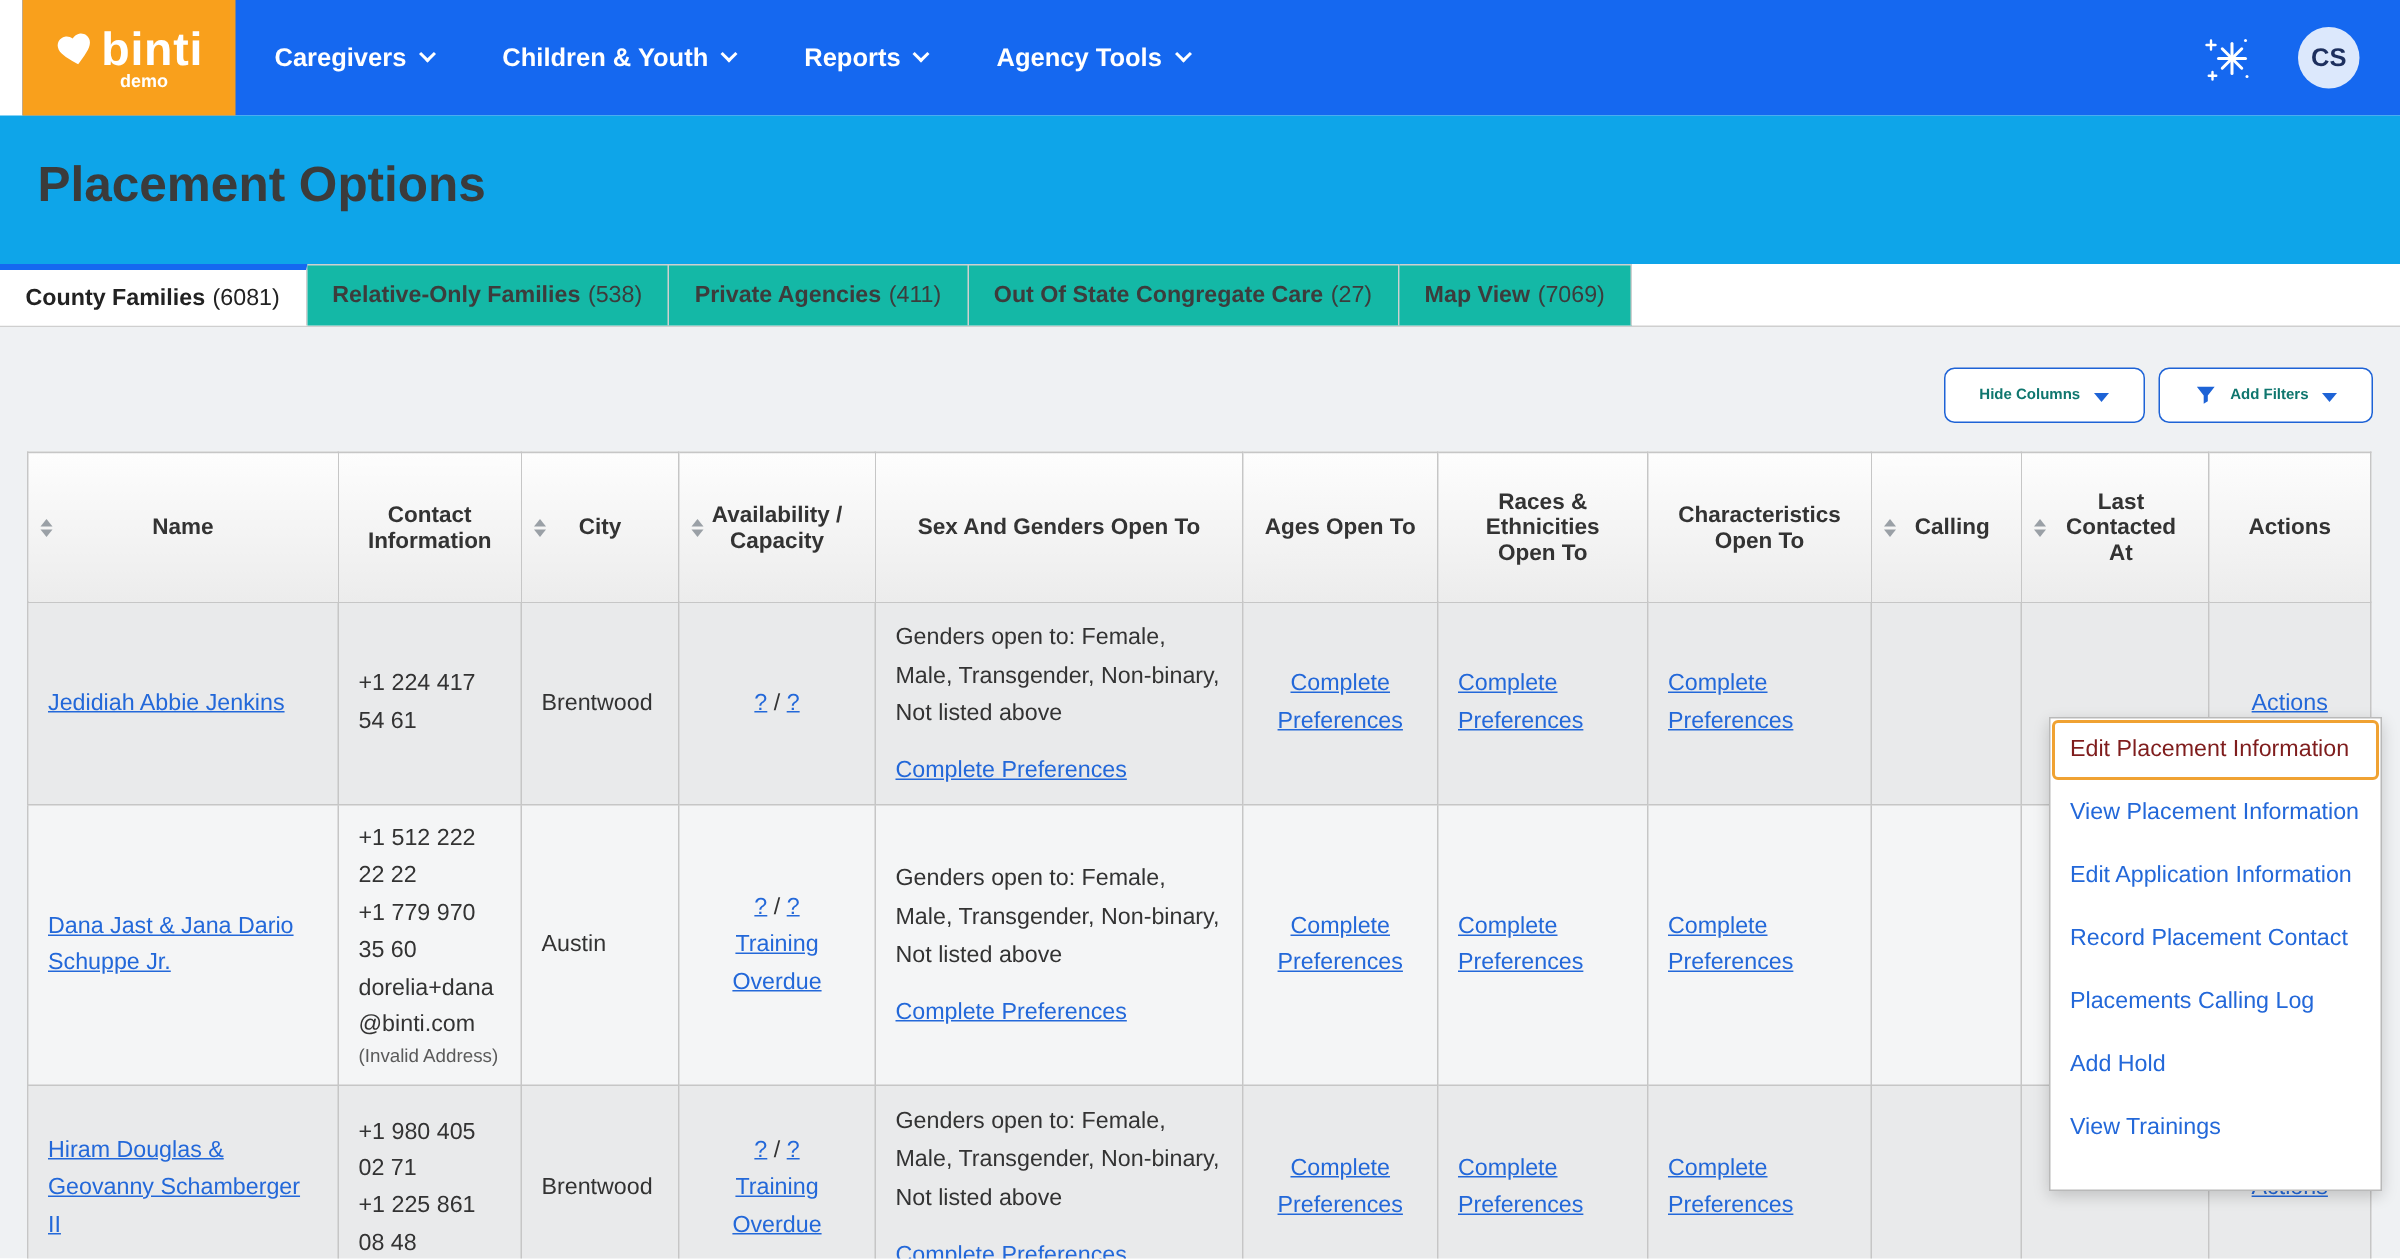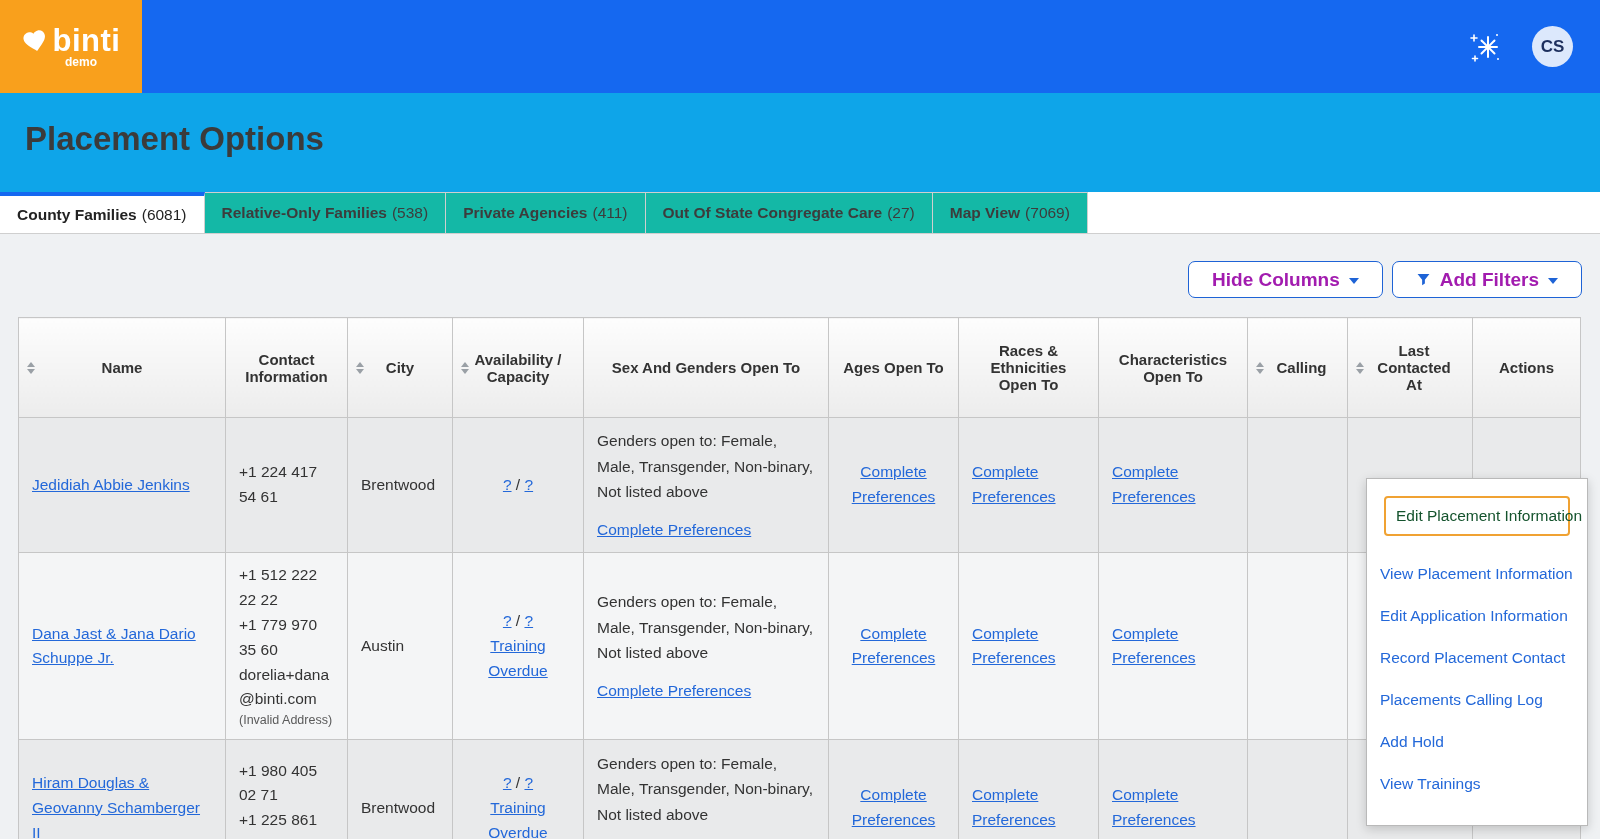--- a/index.html
+++ b/index.html
@@ -1,20 +1,20 @@
 <!DOCTYPE html>
 <html><head>
 <meta charset="utf-8">
 <style>
   *{margin:0;padding:0;box-sizing:border-box;}
   html,body{width:1600px;height:839px;overflow:hidden;}
   body{font-family:"Liberation Sans",sans-serif;background:#fff;position:relative;color:#333;}
 
   
-  .nav{display:flex;height:93px;background:#1568F0;align-items:stretch;}
+  .nav{display:flex;height:77px;background:#1568F0;align-items:stretch;margin-left:15px;}
   .brand{width:142px;background:#F9A01C;color:#fff;display:flex;flex-direction:column;align-items:center;justify-content:center;cursor:pointer;}
   .brand-row{display:flex;align-items:center;gap:5px;}
   .brand-name{font-size:31px;font-weight:700;letter-spacing:.5px;line-height:1;}
   .brand-sub{font-size:12px;font-weight:700;margin-top:0px;margin-left:20px;line-height:1;}
   .nav-items{display:flex;align-items:center;gap:46px;margin-left:26px;color:#fff;}
   .nav-item{display:flex;align-items:center;font-size:17px;font-weight:600;cursor:pointer;white-space:nowrap;}
   .chev{width:8px;height:8px;border-right:2px solid #fff;border-bottom:2px solid #fff;transform:rotate(45deg);margin-left:10px;margin-top:-5px;}
   .nav-right{margin-left:auto;display:flex;align-items:center;gap:29px;padding-right:27px;}
   .sparkle{cursor:pointer;display:flex;align-items:center;}
   .avatar{width:41px;height:41px;border-radius:50%;background:#DCE8FC;color:#1D2F5E;font-weight:700;font-size:17px;display:flex;align-items:center;justify-content:center;cursor:pointer;}
@@ -26,21 +26,21 @@
   
   .tabbar{display:flex;height:42px;background:#fff;border-bottom:1px solid #cfcfcf;}
   .tab{display:flex;align-items:center;padding:0 17px;border-right:1px solid #cfcfcf;border-top:1px solid #cfcfcf;background:#14b8a6;font-size:15.5px;color:#3c3c3c;cursor:pointer;white-space:nowrap;}
   .tab.active{background:#fff;border-top:4px solid #1568F0;color:#222;}
   .tab-label{font-weight:700;}
   .tab-count{font-weight:400;margin-left:5px;}
 
   
   .content{background:#EFF1F3;height:621px;padding:0 18px;}
   .toolbar{display:flex;justify-content:flex-end;gap:9px;padding-top:27px;}
-  .btn{height:37px;border:1.5px solid #1E63D6;border-radius:7px;background:#fff;color:#a21caf;font-weight:600;font-size:19px;display:flex;align-items:center;gap:9px;padding:0 23px;cursor:pointer;}
+  .btn{height:37px;border:1.5px solid #1E63D6;border-radius:7px;background:#fff;color:#0f766e;font-weight:600;font-size:10px;display:flex;align-items:center;gap:9px;padding:0 23px;cursor:pointer;}
   .caret{width:0;height:0;border-left:5px solid transparent;border-right:5px solid transparent;border-top:6px solid #1E63D6;margin-top:2px;}
 
   
   table{width:1562px;border-collapse:collapse;table-layout:fixed;margin-top:19px;background:#fff;}
   th,td{border:1px solid #c6c6c6;}
   th{background:linear-gradient(#fdfdfd,#ececec);font-size:15px;font-weight:700;color:#333;text-align:center;position:relative;padding:8px 12px;height:100px;vertical-align:middle;}
   th.wrap-any{overflow-wrap:anywhere;}
   td{font-size:15.5px;color:#333;padding:10px 13px;vertical-align:middle;line-height:1.6;}
   tr.odd td{background:#E9EAEB;}
   tr.even td{background:#F4F5F6;}
@@ -54,38 +54,56 @@
   .email-note{font-size:12.5px;color:#5a5a5a;line-height:1.35;}
   .c-avail{text-align:center;}
   .c-ages{text-align:center;}
   .genders-text{line-height:1.65;}
   .cp-block{margin-top:13px;display:inline-block;}
   .c-actions{text-align:center;}
 
   
   .menu{position:absolute;left:1366px;top:478px;width:222px;background:#fff;border:1px solid #b9b9b9;box-shadow:0 3px 10px rgba(0,0,0,.18);z-index:10;padding-bottom:20px;}
   .menu-item{padding:12px 13px;font-size:15.5px;color:#2368D9;cursor:pointer;white-space:nowrap;}
-  .menu-item.highlight{margin:17px;border:2px solid #F0A232;border-radius:4px;color:#14532d;padding:9px 10px;background:#fff;}
+  .menu-item.highlight{margin:1px;border:2px solid #F0A232;border-radius:4px;color:#7f1d1d;padding:9px 10px;background:#fff;}
 </style>
 </head>
 <body>
 
 <div class="nav">
   <div class="brand">
     <div class="brand-row">
       <span style="display:flex;">
         <svg width="26" height="26" viewBox="0 0 24 24" style="transform:rotate(-12deg);">
             <path d="M16.5 3c-1.74 0-3.41.81-4.5 2.09C10.91 3.81 9.24 3 7.5 3 4.42 3 2 5.42 2 8.5c0 3.78 3.4 6.86 8.55 11.54L12 21.35l1.45-1.32C18.6 15.36 22 12.28 22 8.5 22 5.42 19.58 3 16.5 3z" fill="#ffffff"></path>
           </svg>
       </span>
       <span class="brand-name">binti</span>
     </div>
     <span class="brand-sub">demo</span>
   </div>
 
+  <div class="nav-items">
+    <div class="nav-item">
+      <span>Caregivers</span>
+      <span class="chev"></span>
+    </div>
+    <div class="nav-item">
+      <span>Children &amp; Youth</span>
+      <span class="chev"></span>
+    </div>
+    <div class="nav-item">
+      <span>Reports</span>
+      <span class="chev"></span>
+    </div>
+    <div class="nav-item">
+      <span>Agency Tools</span>
+      <span class="chev"></span>
+    </div>
+  </div>
 
   <div class="nav-right">
     <span class="sparkle">
       <svg width="36" height="36" viewBox="0 0 36 36" fill="none" stroke="#ffffff" stroke-width="2" stroke-linecap="round">
         <path d="M21 8v20"></path>
           <path d="M12 18h18"></path>
           <path d="M14.5 11.5l13 13"></path>
           <path d="M27.5 11.5l-13 13"></path>
         <path d="M7 6v6M4 9h6" stroke-width="1.6"></path>
         <path d="M8 27v5M5.5 29.5h5" stroke-width="1.6"></path>

